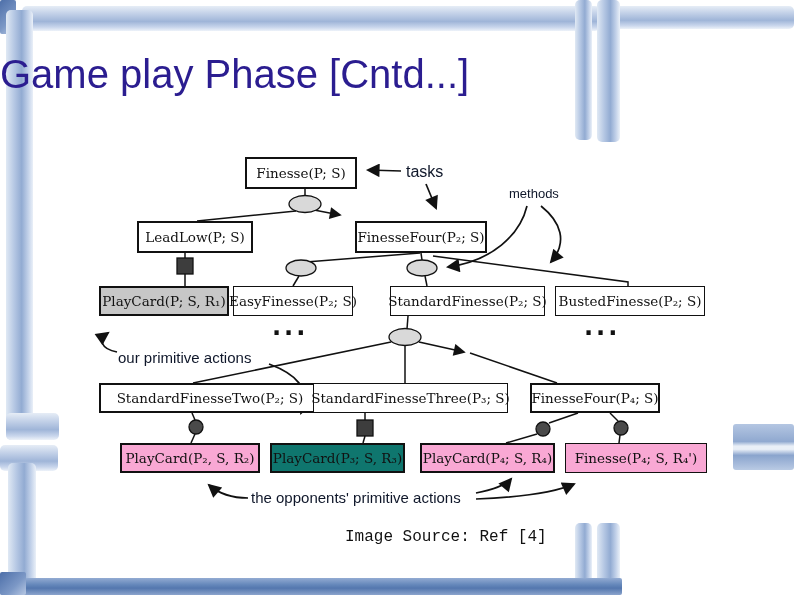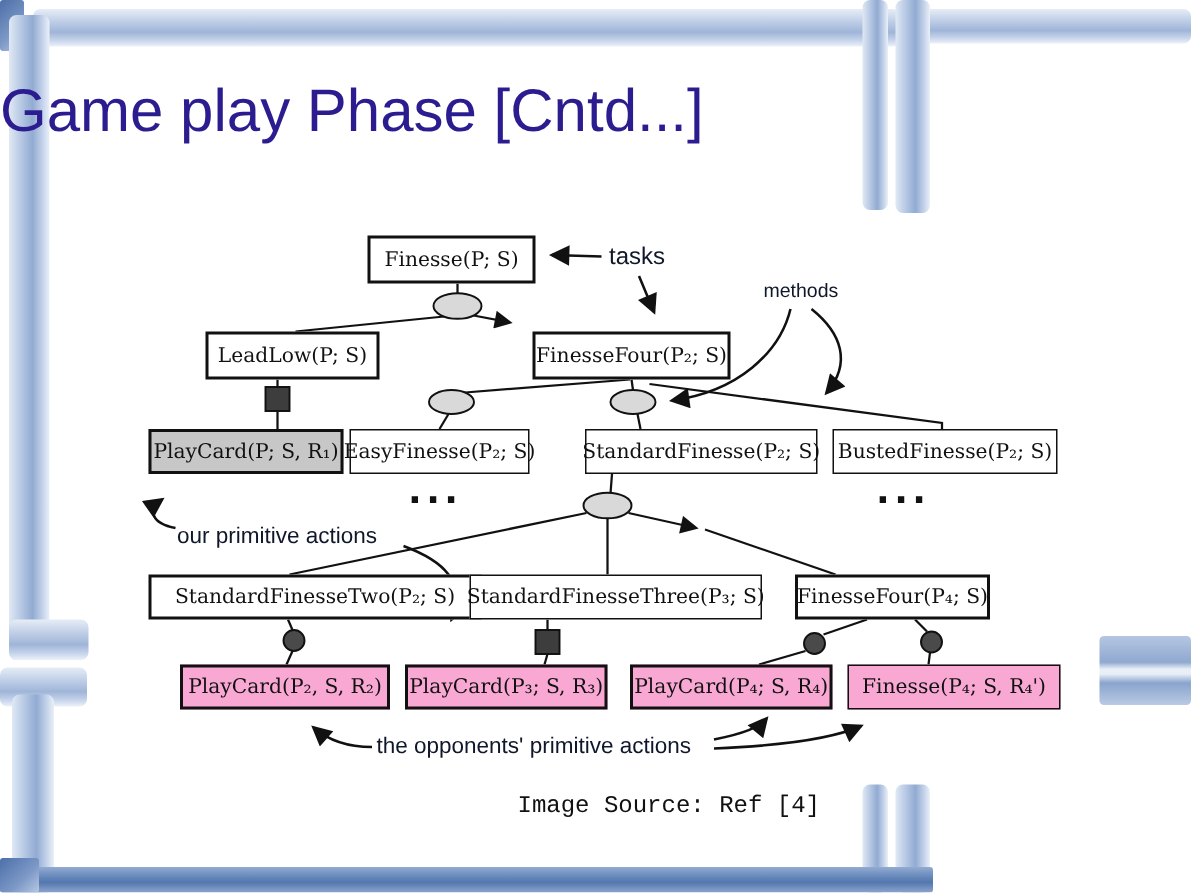--- a/index.html
+++ b/index.html
@@ -27,21 +27,21 @@
   
   .node{
     position:absolute;display:flex;align-items:center;justify-content:center;
     background:#fff;border:2px solid #111;box-sizing:border-box;
     font-family:"DejaVu Serif","Liberation Serif",serif;font-size:13.5px;color:#111;
     white-space:nowrap;
   }
   .node.thin{border-width:1.5px;}
   .node.gray{background:#c7c7c7;}
   .node.lightgray{background:#f9a8d4;}
-  .node.midgray{background:#f9a8d4;}
+  .node.midgray{background:#0f766e;}
   .anno{
     position:absolute;font-size:15px;color:#0f172a;white-space:nowrap;
   }
   .dots{
     position:absolute;font-size:24px;font-weight:bold;color:#111;letter-spacing:3px;
     font-family:"DejaVu Sans",sans-serif;
   }
   svg.wires{position:absolute;left:0;top:0;}
 </style>
 </head>

